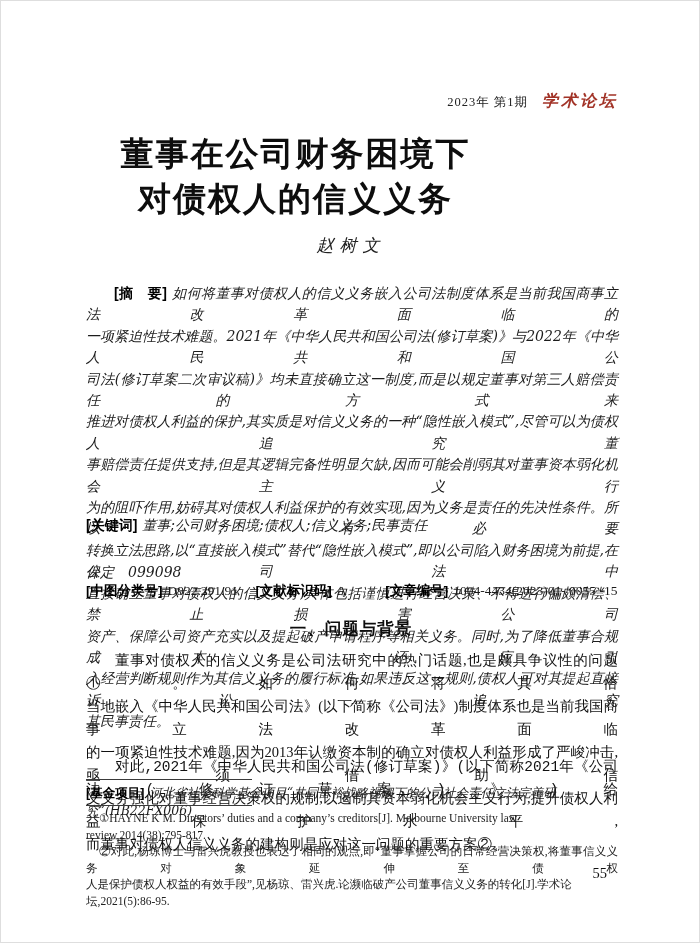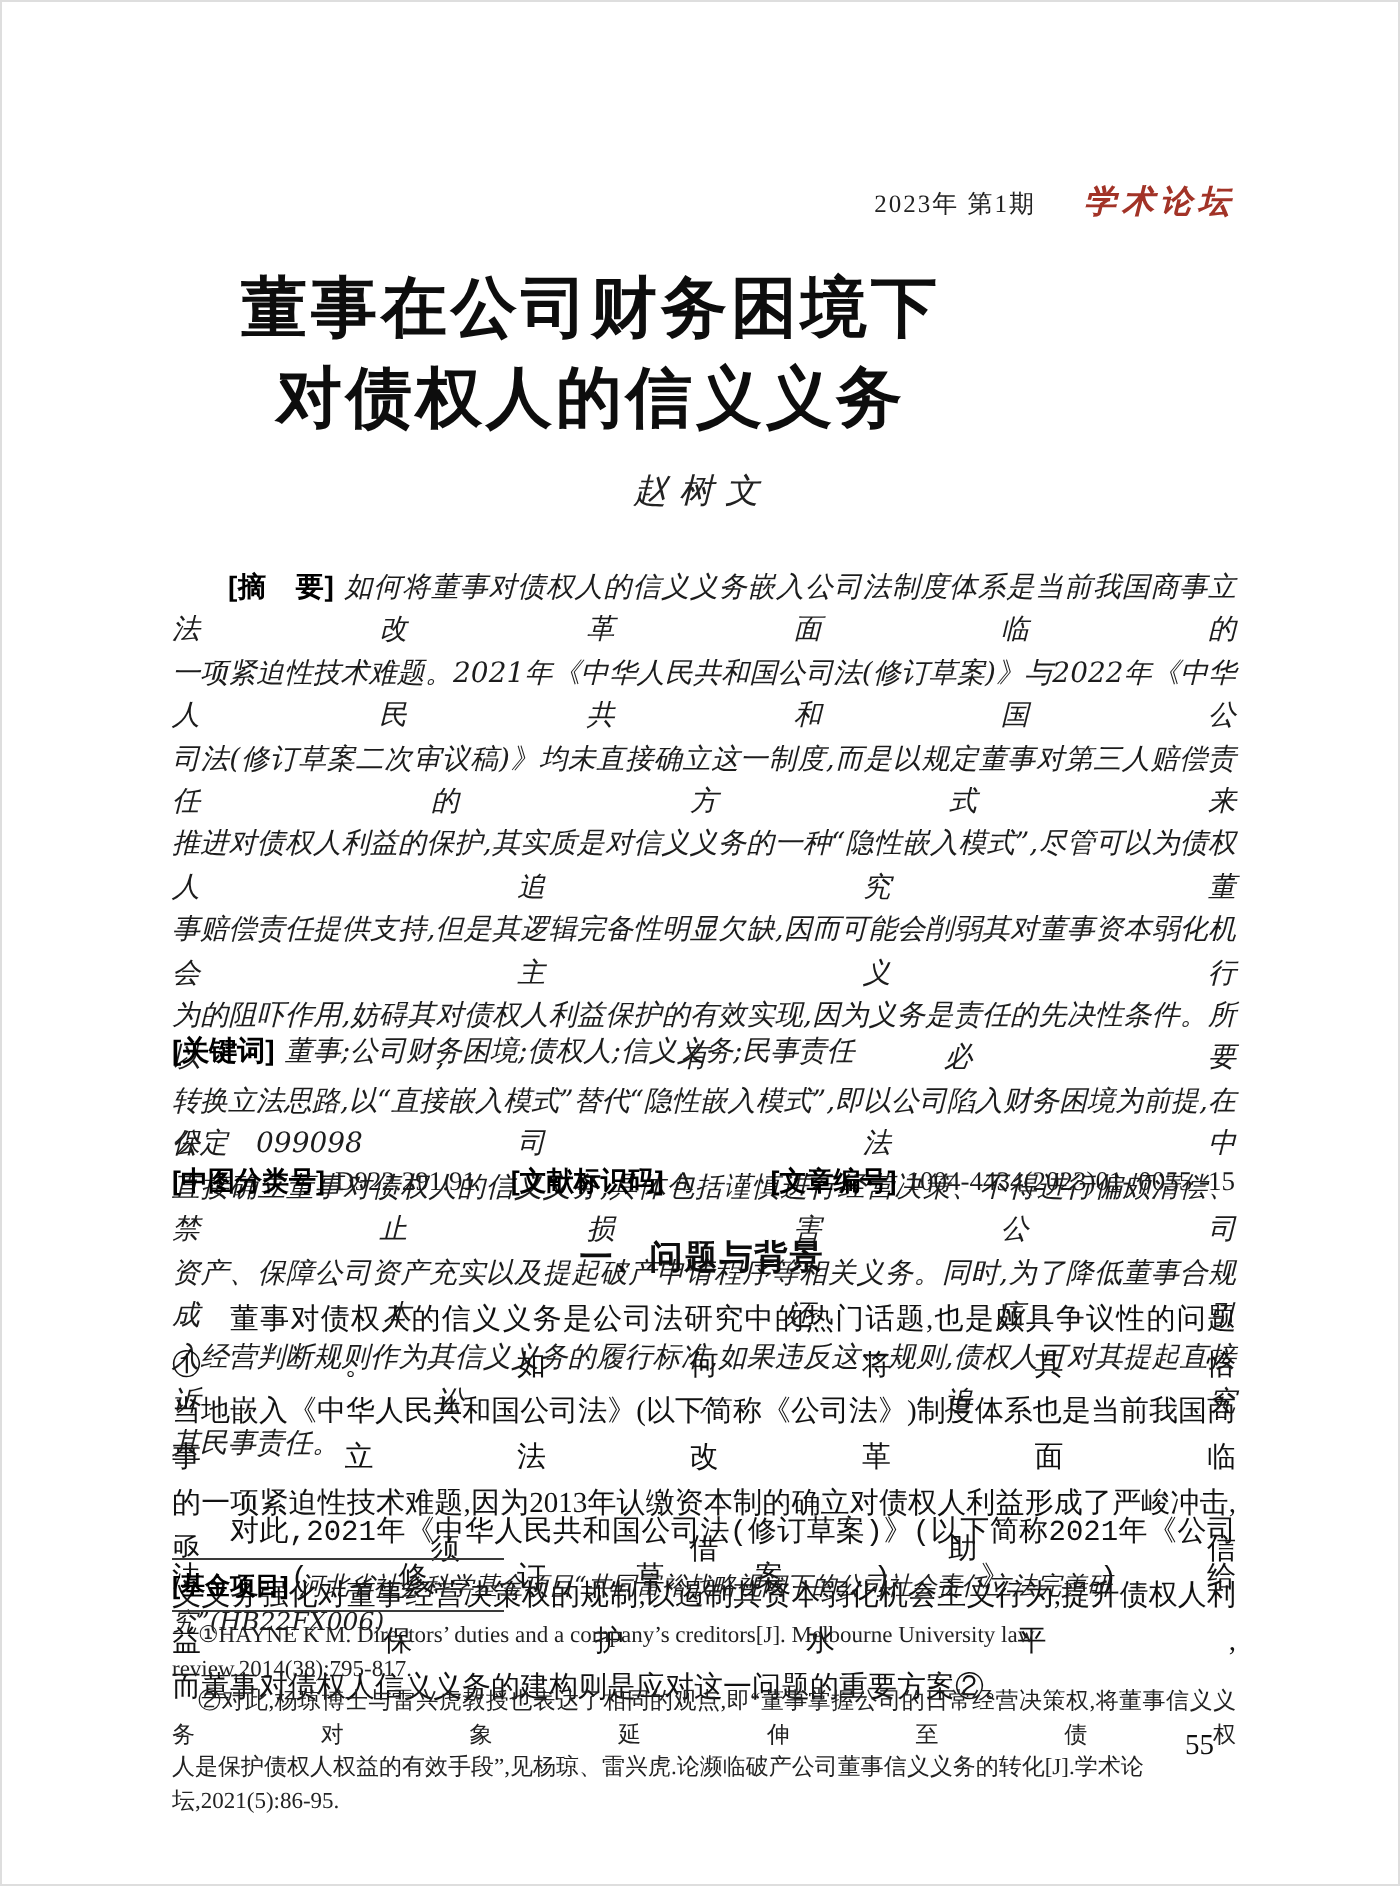--- a/index.html
+++ b/index.html
@@ -7,21 +7,21 @@
   body { font-family:"Liberation Serif", serif; color:#1a1a1a; }
 
   .page {
     position:relative; width:700px; height:943px; background:#fff;
     border:1px solid #dedede; overflow:hidden;
   }
   .abs { position:absolute; left:85px; width:532px; }
 
   
   .header-meta {
-    top:90px; display:flex; justify-content:flex-end; align-items:baseline; gap:24px;text-align:center;
+    top:90px; display:flex; justify-content:flex-end; align-items:baseline; gap:14px;text-align:center;
   }
   .issue { font-size:12.5px; letter-spacing:1px; color:#222; }
   .journal-name {
     font-size:16px; font-weight:bold; font-style:italic;
     font-family:"DejaVu Serif", serif; letter-spacing:3px; color:#a23327;
   }
 
   
   .title-block {
     top:130px; left:0; width:589px; text-align:center;

